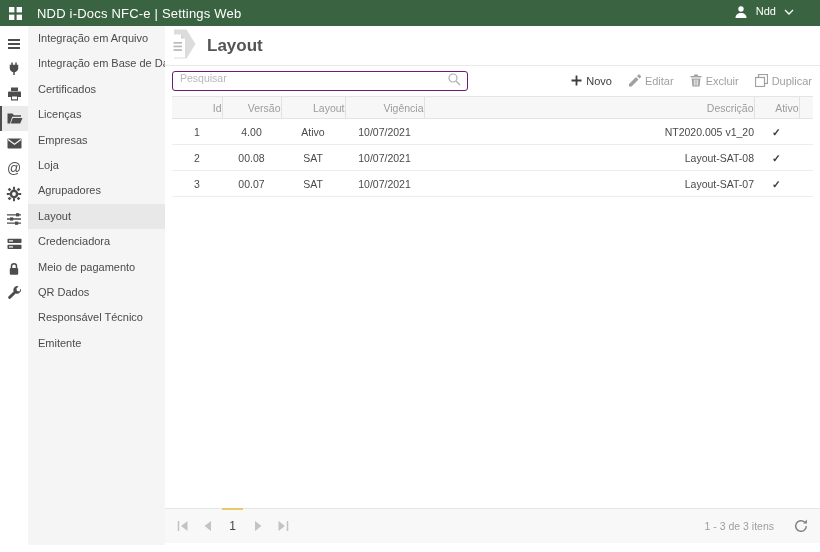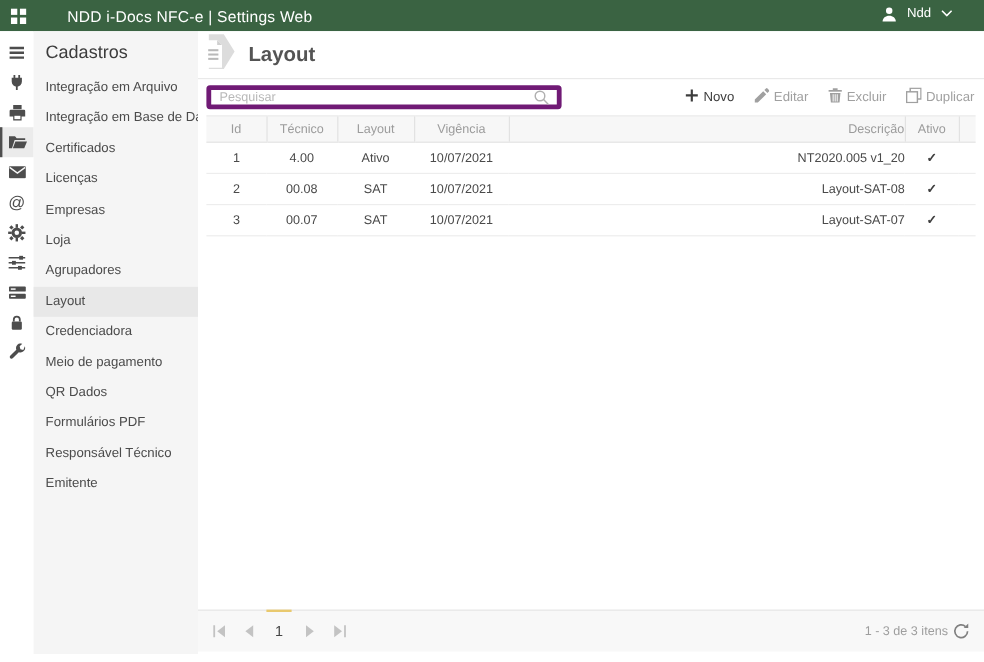--- a/index.html
+++ b/index.html
@@ -13,21 +13,21 @@
 
   
   .topbar {
     height: 26px;
     background: #3a6342;
     display: flex;
     align-items: center;
     color: #fff;
   }
   .waffle { margin-left: 9px; display: flex; cursor: pointer; }
-  .topbar-title { margin-left: 34px; font-size: 13px; letter-spacing: .2px; }
+  .topbar-title { margin-left: 15px; font-size: 13px; letter-spacing: .2px; }
   .topbar-user {
     margin-left: auto; margin-right: 26px;
     display: flex; align-items: flex-start; gap: 8px;
     cursor: pointer; font-size: 11px;
   }
 
   
   .app-body { display: flex; height: 526px; }
 
   
@@ -56,43 +56,43 @@
     display: flex; align-items: center; padding-left: 3px; flex: none;
   }
   .page-title { font-size: 17px; font-weight: 600; color: #545454; margin-left: 9px; }
 
   .toolbar {
     height: 30px; flex: none;
     display: flex; align-items: center; padding: 0 8px 0 7px;
   }
   .search-box {
     width: 296px; height: 20px; background: #fff;
-    border: 4px solid #701a75; border-radius: 3px;
-    display: flex; align-items: center;
+    border: 1px solid #701a75; border-radius: 3px;
+    display: flex; align-items: flex-start;
   }
   .search-box input {
     flex: 1; border: none; outline: none; background: transparent;
     font-family: "Liberation Sans", sans-serif;
     font-size: 10.5px; padding-left: 7px; color: #555;
   }
   .search-box input::placeholder { color: #b8b8b8; }
   .search-icon { margin-right: 6px; display: flex; cursor: pointer; }
   .toolbar-buttons { margin-left: auto; display: flex; gap: 16px; align-items: center; }
   .tb-btn { display: flex; align-items: center; gap: 4px; font-size: 11px; cursor: pointer; }
   .tb-btn.enabled  { color: #3d3d3d; }
   .tb-btn.disabled { color: #a0a0a0; }
 
   
   .grid-area { flex: 1; padding: 0 7px; overflow: hidden; }
   table { width: 641px; border-collapse: collapse; table-layout: fixed; }
   thead th {
     background: #f7f7f7; height: 22px;
     font-weight: normal; font-size: 10.5px; color: #9c9c9c;
     border-top: 1px solid #e4e4e4; border-bottom: 1px solid #e4e4e4;
-    text-align: center; cursor: pointer;
+    text-align: right; cursor: pointer;
   }
   thead th + th { border-left: 1px solid #e2e2e2; }
   tbody td {
     height: 26px; font-size: 10.5px; color: #4a4a4a;
     border-bottom: 1px solid #ededed; text-align: center;
     background: #fff;
   }
   th.col-desc, td.col-desc { text-align: right; padding-left: 12px; }
   td.col-ativo span { font-weight: bold; color: #3f3f3f; }
   tbody tr { cursor: pointer; }
@@ -106,21 +106,21 @@
   .gold-indicator {
     position: absolute; top: -1px; left: 57px;
     width: 21px; height: 2px; background: #e9c96e;
   }
   .pager-buttons { display: flex; padding-left: 5px; align-items: center; }
   .pg-btn {
     width: 25px; height: 24px; display: flex;
     align-items: center; justify-content: center; cursor: pointer;
   }
   .pg-current { font-size: 12px; color: #454545; }
-  .pager-right { margin-left: auto; display: flex; align-items: center; gap: 4px; padding-right: 12px; }
+  .pager-right { margin-left: auto; display: flex; align-items: center; gap: 20px; padding-right: 12px; }
   .pager-info { font-size: 10.5px; color: #9e9e9e; }
   .refresh-btn { display: flex; cursor: pointer; }
   .bottom-strip { height: 9px; background: #fff; flex: none; }
 </style>
 </head>
 <body>
 
 <div class="topbar">
   <span class="waffle">
     <svg width="13" height="13" viewBox="0 0 13 13" fill="#fff">
@@ -223,33 +223,31 @@
       </svg>
     </div>
     <div class="rail-item">
       <svg width="15" height="15" viewBox="0 0 15 15" fill="#4d4d4d">
         <path d="M13.7 2.5a3.9 3.9 0 0 1-5 5L3.6 12.6a1.5 1.5 0 0 1-2.1-2.1L6.6 5.4a3.9 3.9 0 0 1 5-5L9.4 2.6l0.6 2.4 2.4 0.6z"></path>
       </svg>
     </div>
   </div>
 
   <div class="sidebar">
-    <div class="sidebar-title">Cadastros</div>
     <div class="sidebar-item">Integração em Arquivo</div>
     <div class="sidebar-item">Integração em Base de Dados</div>
     <div class="sidebar-item">Certificados</div>
     <div class="sidebar-item">Licenças</div>
     <div class="sidebar-item">Empresas</div>
     <div class="sidebar-item">Loja</div>
     <div class="sidebar-item">Agrupadores</div>
     <div class="sidebar-item selected">Layout</div>
     <div class="sidebar-item">Credenciadora</div>
     <div class="sidebar-item">Meio de pagamento</div>
     <div class="sidebar-item">QR Dados</div>
-    <div class="sidebar-item">Formulários PDF</div>
     <div class="sidebar-item">Responsável Técnico</div>
     <div class="sidebar-item">Emitente</div>
   </div>
 
   <div class="main">
 
     <div class="page-header">
       <span>
         <svg width="30" height="32" viewBox="0 0 30 32">
           <path d="M6 1.5h12.5l9 14.5-9 14.5H6z" fill="#dcdcdc"></path>
@@ -320,21 +318,21 @@
             <col style="width:59px">
             <col style="width:64px">
           <col style="width:79px">
             <col style="width:330px">
             <col style="width:45px">
             <col style="width:14px">
         </colgroup>
         <thead>
           <tr>
             <th>Id</th>
-            <th>Técnico</th>
+            <th>Versão</th>
             <th>Layout</th>
             <th>Vigência</th>
             <th class="col-desc">Descrição</th>
             <th>Ativo</th>
             <th></th>
           </tr>
         </thead>
         <tbody>
           <tr>
             <td>1</td>

